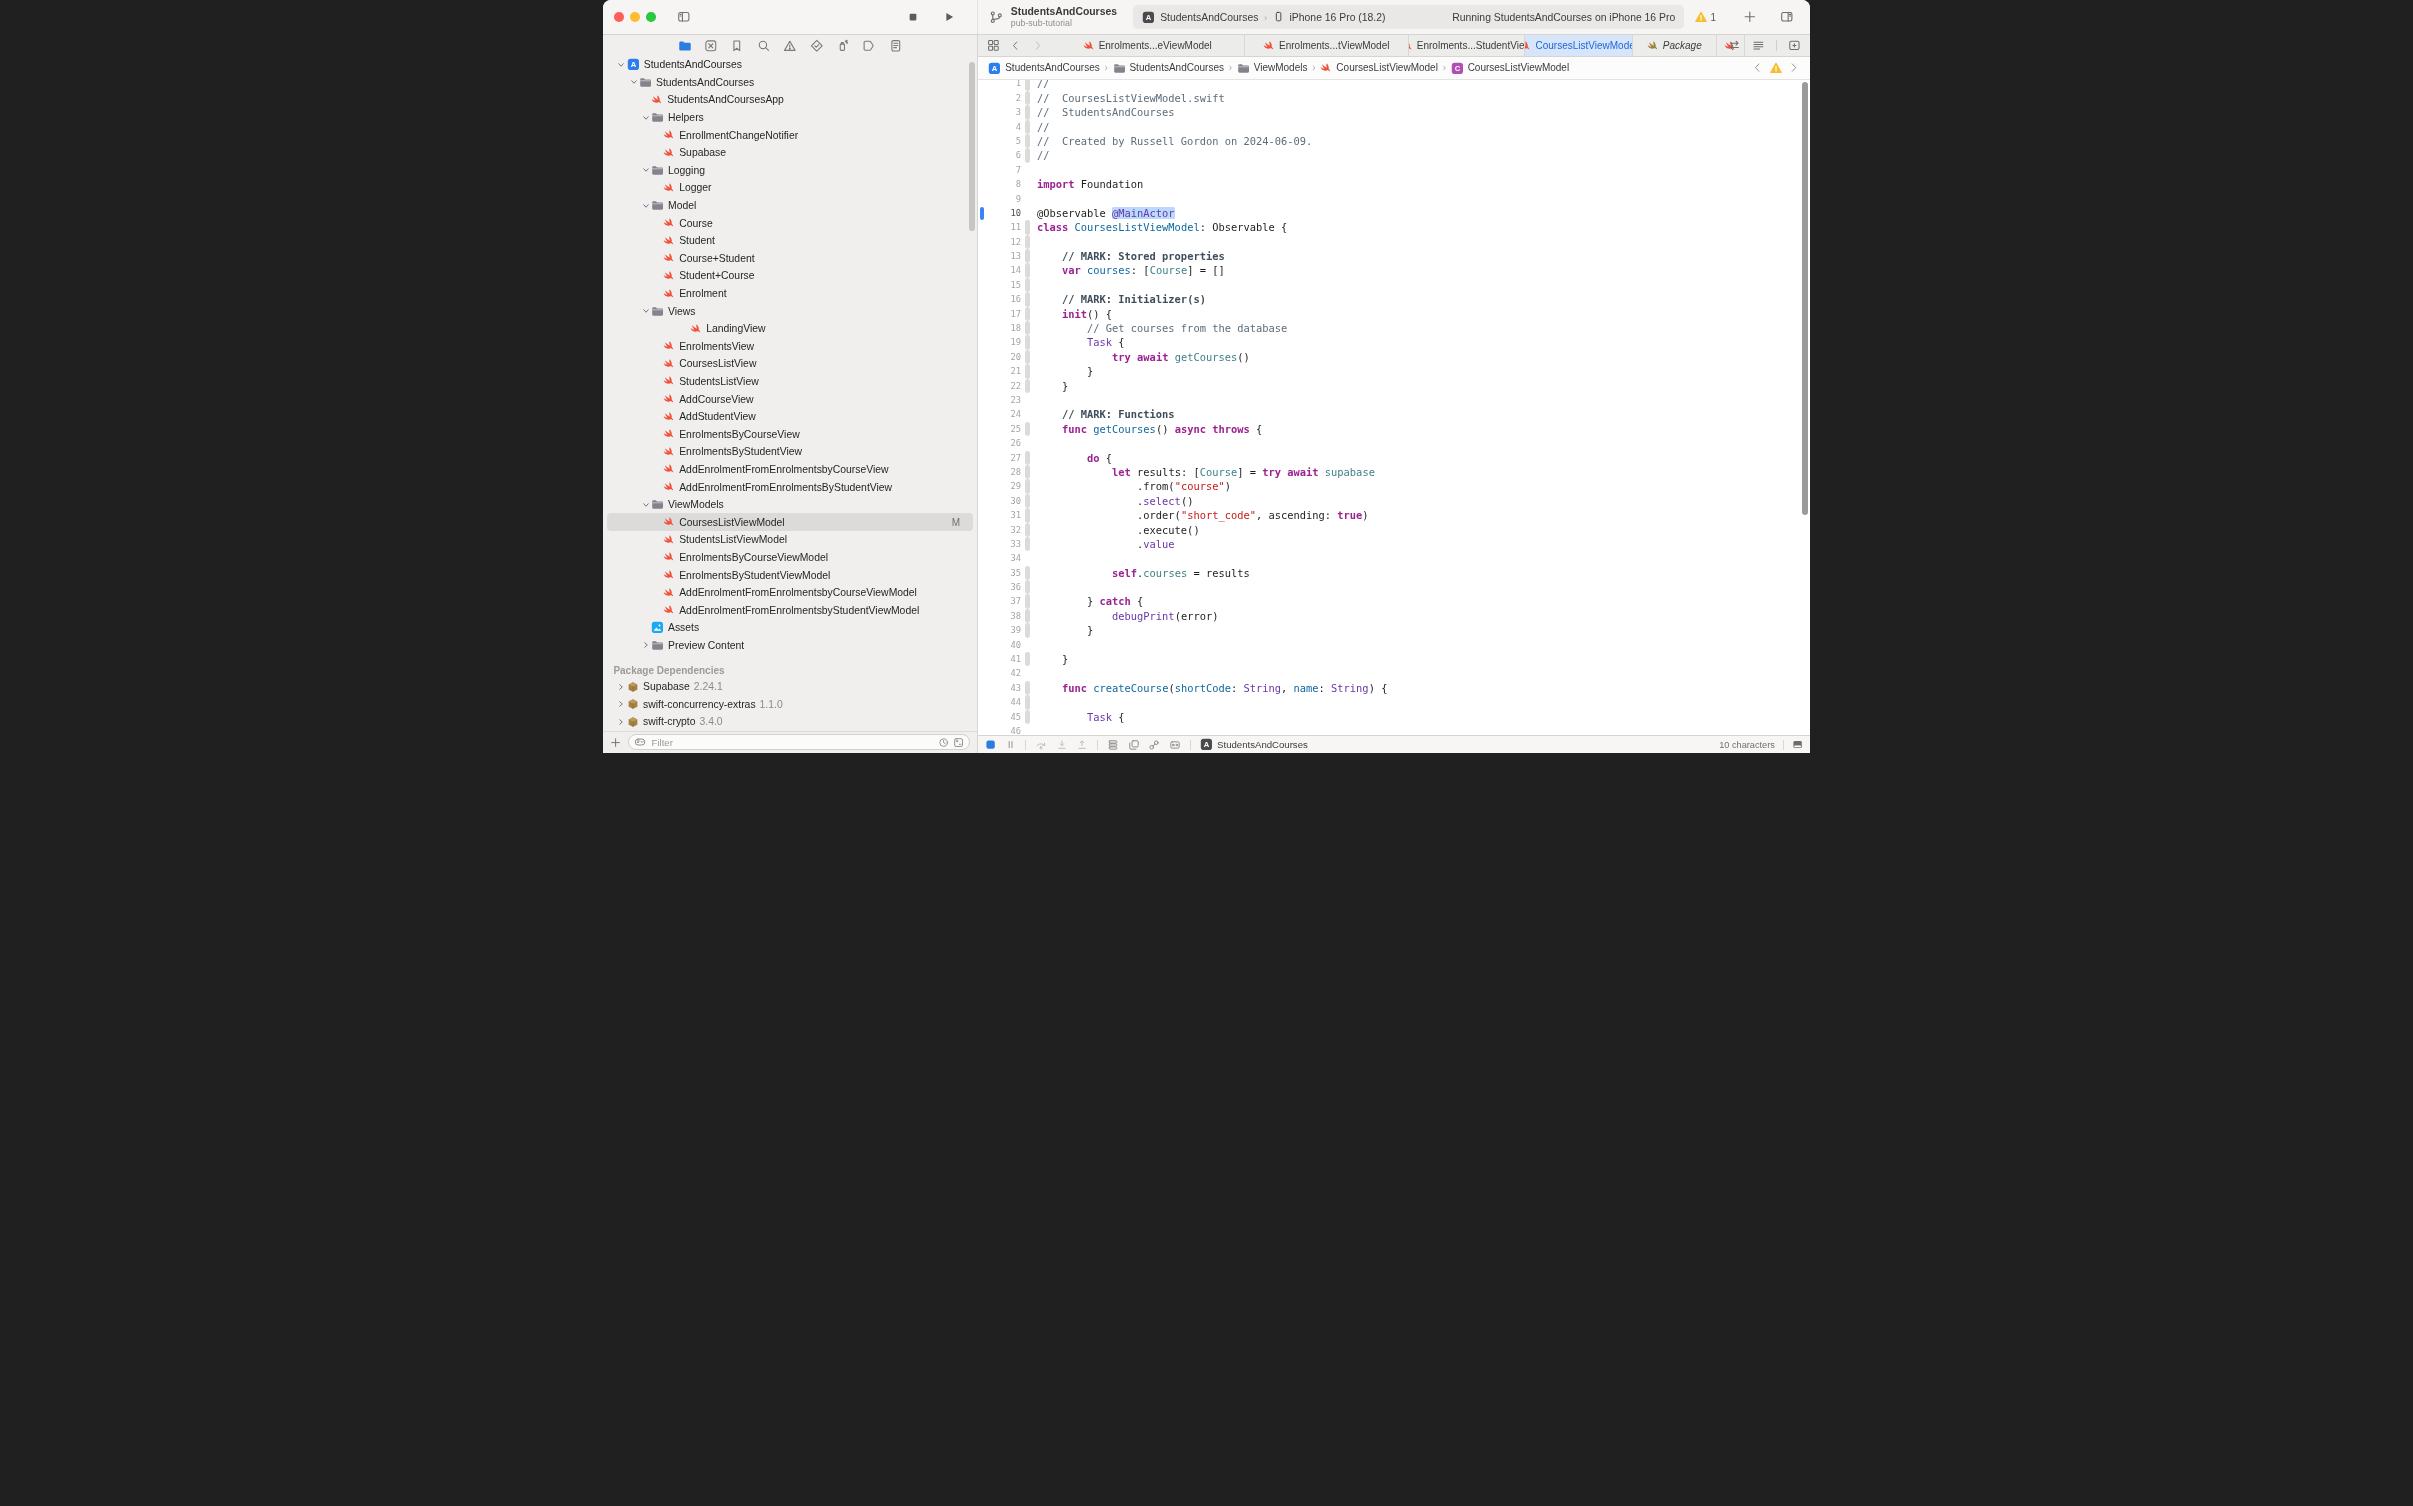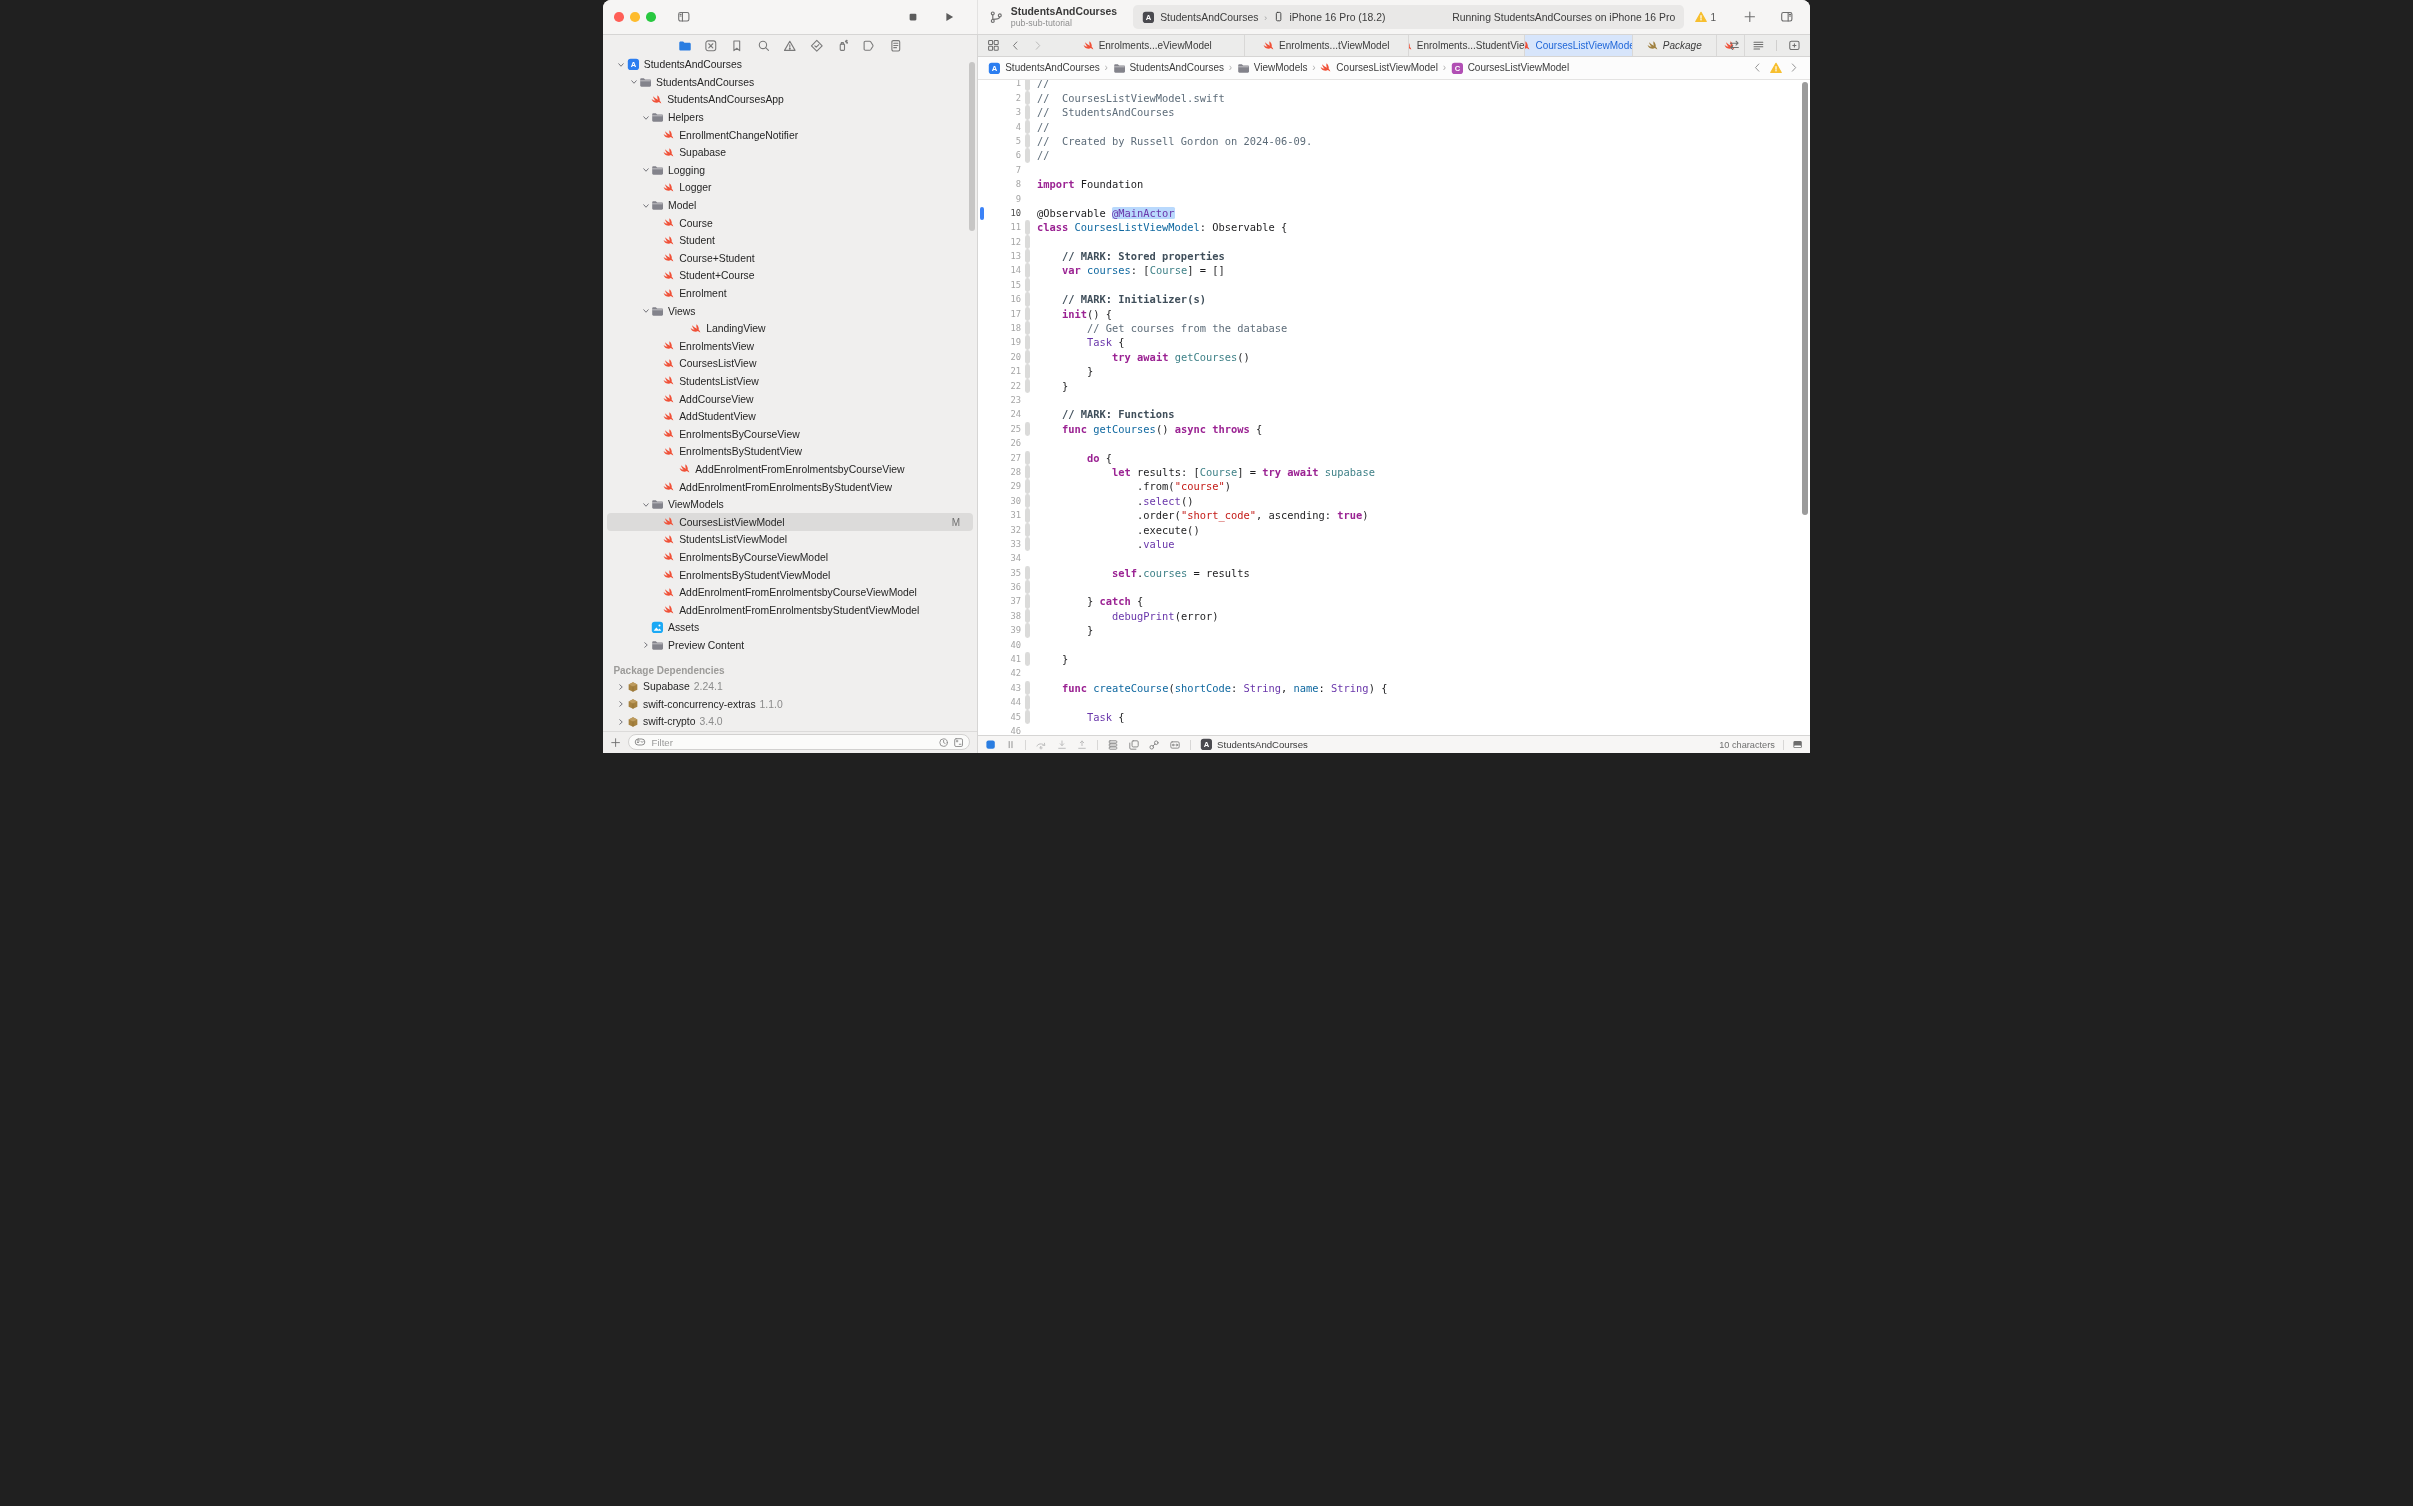--- a/index.html
+++ b/index.html
@@ -468,21 +468,21 @@
           </div>
           <div class="trow" style="padding-left: 49px;">
             <span class="chev"></span>
             <span class="ic">
               <svg width="12" height="12" viewBox="0 0 16 16">
                 <path fill="#f05138" d="M8.8 1.6c2.2 2.1 3.3 4.8 2.8 7.4 1.1.9 1.9 2.1 2.2 3.5-1.3-.5-2.4-1-3.3-1.7-1.7 1-4 1.2-6.2.2C2.6 10.1 1.4 8.5.8 6.6c1.6 1.3 3.4 2.1 5.3 2.3C4.5 7.3 3.2 5.2 2.7 2.9c1.9 2 4.1 3.6 6.5 4.6C8.5 5.5 8.1 3.5 8.8 1.6z"></path>
               </svg>
             </span>
             <span>EnrolmentsByStudentView</span>
           </div>
-          <div class="trow" style="padding-left: 65px;">
+          <div class="trow" style="padding-left: 49px;">
             <span class="chev"></span>
             <span class="ic">
               <svg width="12" height="12" viewBox="0 0 16 16">
                 <path fill="#f05138" d="M8.8 1.6c2.2 2.1 3.3 4.8 2.8 7.4 1.1.9 1.9 2.1 2.2 3.5-1.3-.5-2.4-1-3.3-1.7-1.7 1-4 1.2-6.2.2C2.6 10.1 1.4 8.5.8 6.6c1.6 1.3 3.4 2.1 5.3 2.3C4.5 7.3 3.2 5.2 2.7 2.9c1.9 2 4.1 3.6 6.5 4.6C8.5 5.5 8.1 3.5 8.8 1.6z"></path>
               </svg>
             </span>
             <span>AddEnrolmentFromEnrolmentsbyCourseView</span>
           </div>
           <div class="trow" style="padding-left: 49px;">
             <span class="chev"></span>

